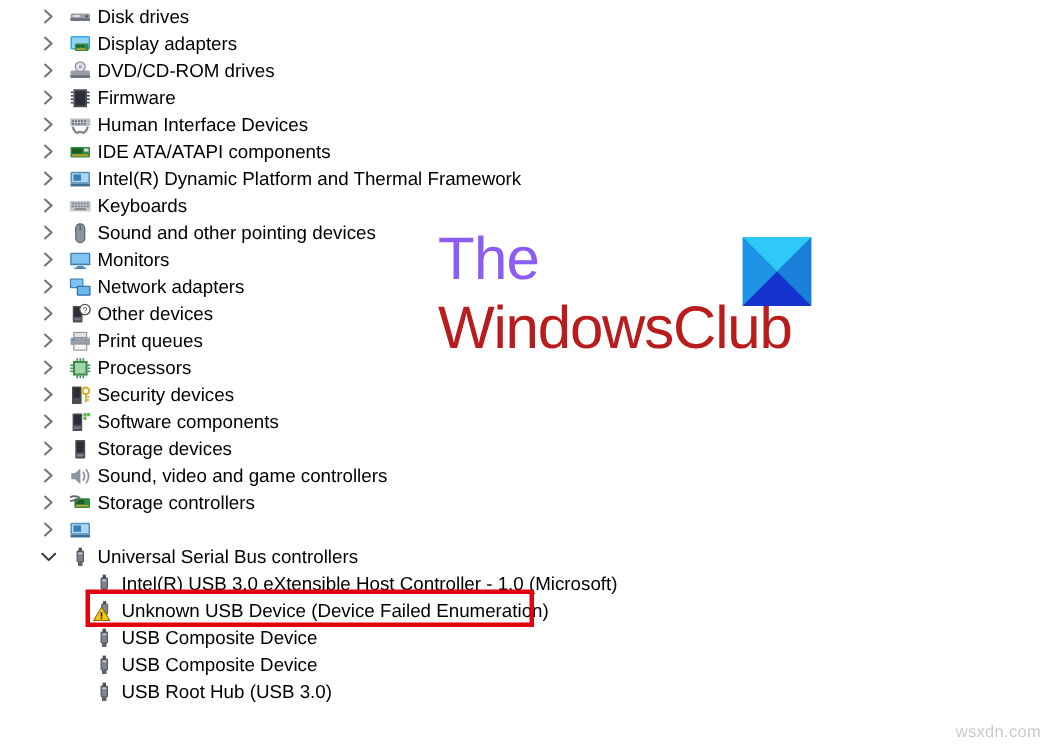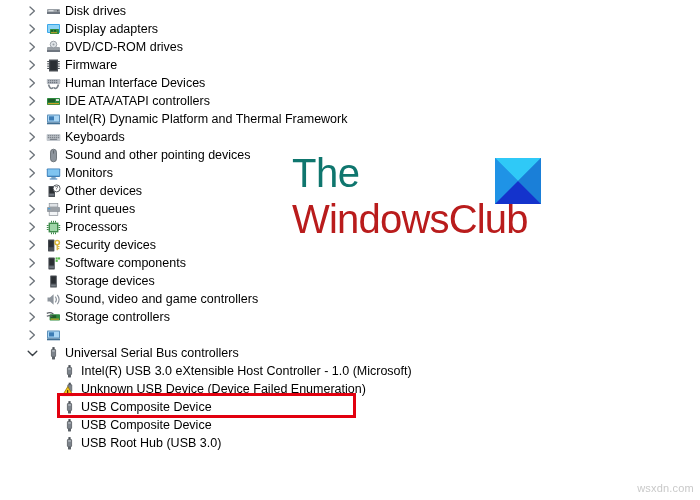--- a/index.html
+++ b/index.html
@@ -80,21 +80,21 @@
     top: 155px;
     width: 260px;
     height: 100px;
   }
   #brand-text-the {
     position: absolute;
     left: 0;
     top: -4px;
     font-size: 40px;
     letter-spacing: -0.5px;
-    color: #0f766e;
+    color: #8b5cf6;
     font-family: "Liberation Sans", sans-serif;
   }
   #brand-text-wc {
     position: absolute;
     left: 0;
     top: 42px;
     font-size: 40px;
     letter-spacing: -0.8px;
     color: #b91c1c;
     font-family: "Liberation Sans", sans-serif;
@@ -229,21 +229,21 @@
         </svg>
       </span>
       <span class="ico">
         <svg viewBox="0 0 15 15">
           <rect x="1" y="4" width="13" height="7" rx="0.8" fill="#2e8b3f"></rect>
           <rect x="2" y="5" width="7" height="3.2" fill="#1d5c29"></rect>
           <rect x="10" y="5" width="3" height="2" fill="#d8dbdf"></rect>
           <rect x="2" y="9" width="11" height="1.2" fill="#c9a227"></rect>
         </svg>
       </span>
-      <span class="lbl">IDE ATA/ATAPI controllers</span>
+      <span class="lbl">IDE ATA/ATAPI components</span>
     </div>
     <div class="tree-row">
       <span class="chev">
         <svg width="9" height="10" viewBox="0 0 9 10">
           <path d="M2 1 L6.4 5 L2 9" stroke="#6b7279" stroke-width="1.3" fill="none" stroke-linecap="round" stroke-linejoin="round"></path>
         </svg>
       </span>
       <span class="ico">
         <svg viewBox="0 0 15 15">
           <rect x="1" y="2.5" width="13" height="8" rx="0.8" fill="#5b8fb9"></rect>
@@ -313,20 +313,36 @@
       <span class="lbl">Monitors</span>
     </div>
     <div class="tree-row">
       <span class="chev">
         <svg width="9" height="10" viewBox="0 0 9 10">
           <path d="M2 1 L6.4 5 L2 9" stroke="#6b7279" stroke-width="1.3" fill="none" stroke-linecap="round" stroke-linejoin="round"></path>
         </svg>
       </span>
       <span class="ico">
         <svg viewBox="0 0 15 15">
+          <rect x="0.6" y="1.6" width="9" height="6.6" rx="0.7" fill="#3f7fb8"></rect>
+          <rect x="1.4" y="2.4" width="7.4" height="5" fill="#7fc4f0"></rect>
+          <rect x="5.2" y="6.5" width="9.2" height="6.6" rx="0.7" fill="#2f6fa8"></rect>
+          <rect x="6" y="7.3" width="7.6" height="5" fill="#6bb8ec"></rect>
+        </svg>
+      </span>
+      <span class="lbl">Network adapters</span>
+    </div>
+    <div class="tree-row">
+      <span class="chev">
+        <svg width="9" height="10" viewBox="0 0 9 10">
+          <path d="M2 1 L6.4 5 L2 9" stroke="#6b7279" stroke-width="1.3" fill="none" stroke-linecap="round" stroke-linejoin="round"></path>
+        </svg>
+      </span>
+      <span class="ico">
+        <svg viewBox="0 0 15 15">
           <rect x="2.5" y="2" width="6.5" height="11" rx="0.6" fill="#4a4f55"></rect>
           <rect x="3.4" y="3" width="4.7" height="6" fill="#2b2f34"></rect>
           <rect x="3.4" y="10" width="4.7" height="1.6" fill="#6f7680"></rect>
           <circle cx="10.6" cy="4.4" r="3.5" fill="#ffffff" stroke="#4a4f55" stroke-width="0.9"></circle>
           <text x="10.6" y="6.4" font-size="5.4" text-anchor="middle" fill="#2b2f34" font-family="Liberation Sans, sans-serif">?</text>
         </svg>
       </span>
       <span class="lbl">Other devices</span>
     </div>
     <div class="tree-row">

